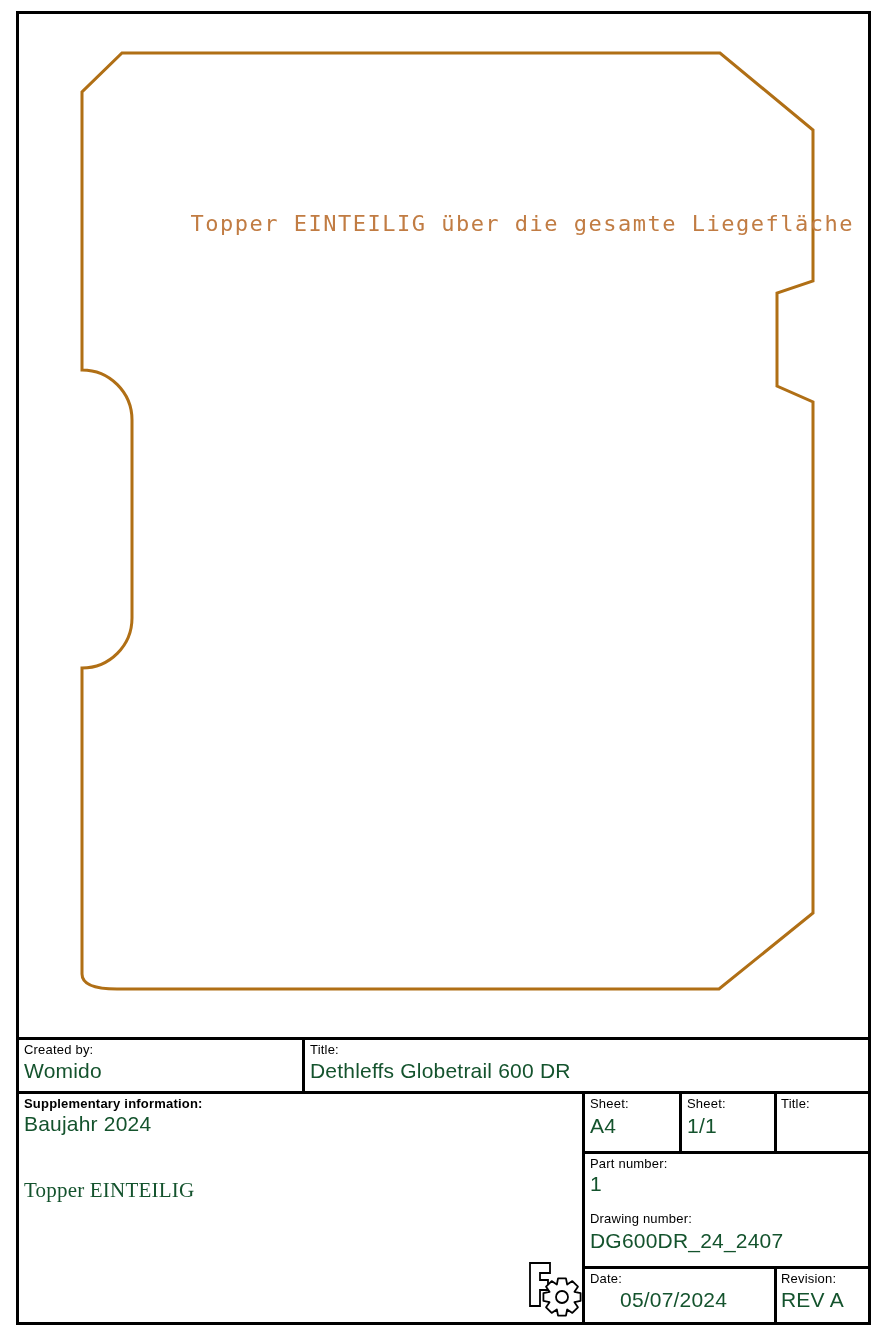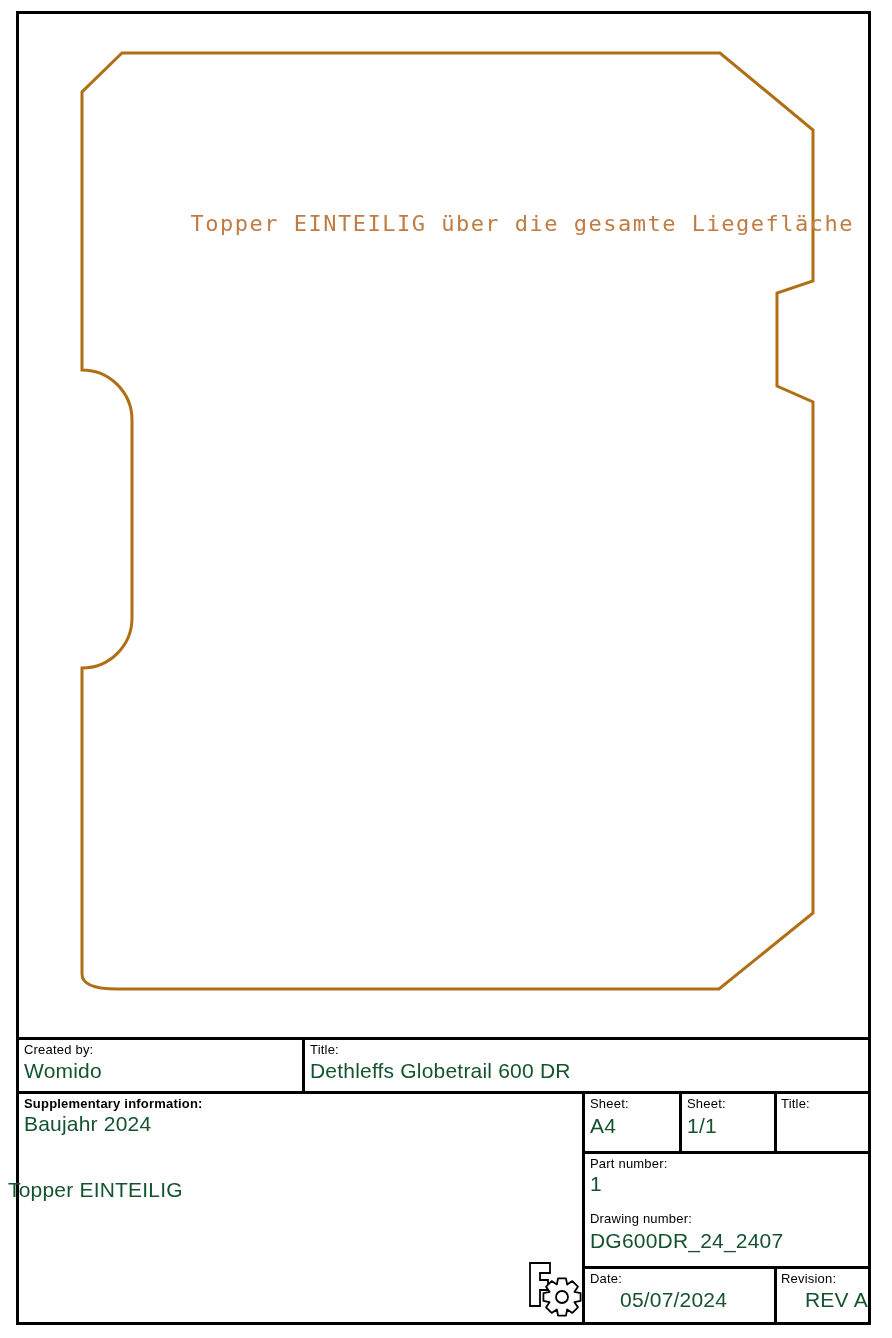--- a/index.html
+++ b/index.html
@@ -54,38 +54,38 @@
   <div class="tb-line" style="left:582px;top:1266px;width:289px;height:2.5px;"></div>
   <div class="tb-line" style="left:774px;top:1266px;width:2.5px;height:59px;"></div>
 
   <div class="lbl" style="left:24px;top:1042px;">Created by:</div>
   <div class="val" style="left:24px;top:1059px;">Womido</div>
   <div class="lbl" style="left:310px;top:1042px;">Title:</div>
   <div class="val" style="left:310px;top:1059px;">Dethleffs Globetrail 600 DR</div>
 
   <div class="lbl" style="left:24px;top:1096px;font-weight:bold;">Supplementary information:</div>
   <div class="val" style="left:24px;top:1112px;">Baujahr 2024</div>
-  <div class="val" style="left:8px;top:1178px;">Topper EINTEILIG</div>
+  <div class="val" style="left:24px;top:1178px;font-family:Liberation Serif, serif;">Topper EINTEILIG</div>
 
   <div class="lbl" style="left:590px;top:1096px;">Sheet:</div>
   <div class="val" style="left:590px;top:1114px;">A4</div>
   <div class="lbl" style="left:687px;top:1096px;">Sheet:</div>
   <div class="val" style="left:687px;top:1114px;">1/1</div>
   <div class="lbl" style="left:781px;top:1096px;">Title:</div>
   <div class="val" style="left:781px;top:1114px;"></div>
 
   <div class="lbl" style="left:590px;top:1156px;">Part number:</div>
   <div class="val" style="left:590px;top:1172px;">1</div>
   <div class="lbl" style="left:590px;top:1211px;">Drawing number:</div>
   <div class="val" style="left:590px;top:1229px;">DG600DR_24_2407</div>
 
   <div class="lbl" style="left:590px;top:1271px;">Date:</div>
   <div class="val" style="left:590px;top:1288px;margin-left:30px;">05/07/2024</div>
   <div class="lbl" style="left:781px;top:1271px;">Revision:</div>
-  <div class="val" style="left:781px;top:1288px;margin-left:24px;">REV A</div>
+  <div class="val" style="left:781px;top:1288px;">REV A</div>
 
   <svg class="logo" width="60" height="60" viewBox="0 0 60 60">
     <path d="M4 2 h20 v10 h-10 v7 h8 v10 h-8 v16 h-10 z" fill="#ffffff" stroke="#000" stroke-width="1.8"></path>
     <path d="M48.47 30.83 L54.58 32.05 L54.58 39.95 L48.47 41.17
              L51.93 46.35 L46.35 51.93 L41.17 48.47 L39.95 54.58
              L32.05 54.58 L30.83 48.47 L25.65 51.93 L20.07 46.35
              L23.53 41.17 L17.42 39.95 L17.42 32.05 L23.53 30.83
              L20.07 25.65 L25.65 20.07 L30.83 23.53 L32.05 17.42
              L39.95 17.42 L41.17 23.53 L46.35 20.07 L51.93 25.65 Z" fill="#ffffff" stroke="#000" stroke-width="1.8" stroke-linejoin="round"></path>
     <circle cx="36" cy="36" r="6" fill="#ffffff" stroke="#000" stroke-width="1.8"></circle>

